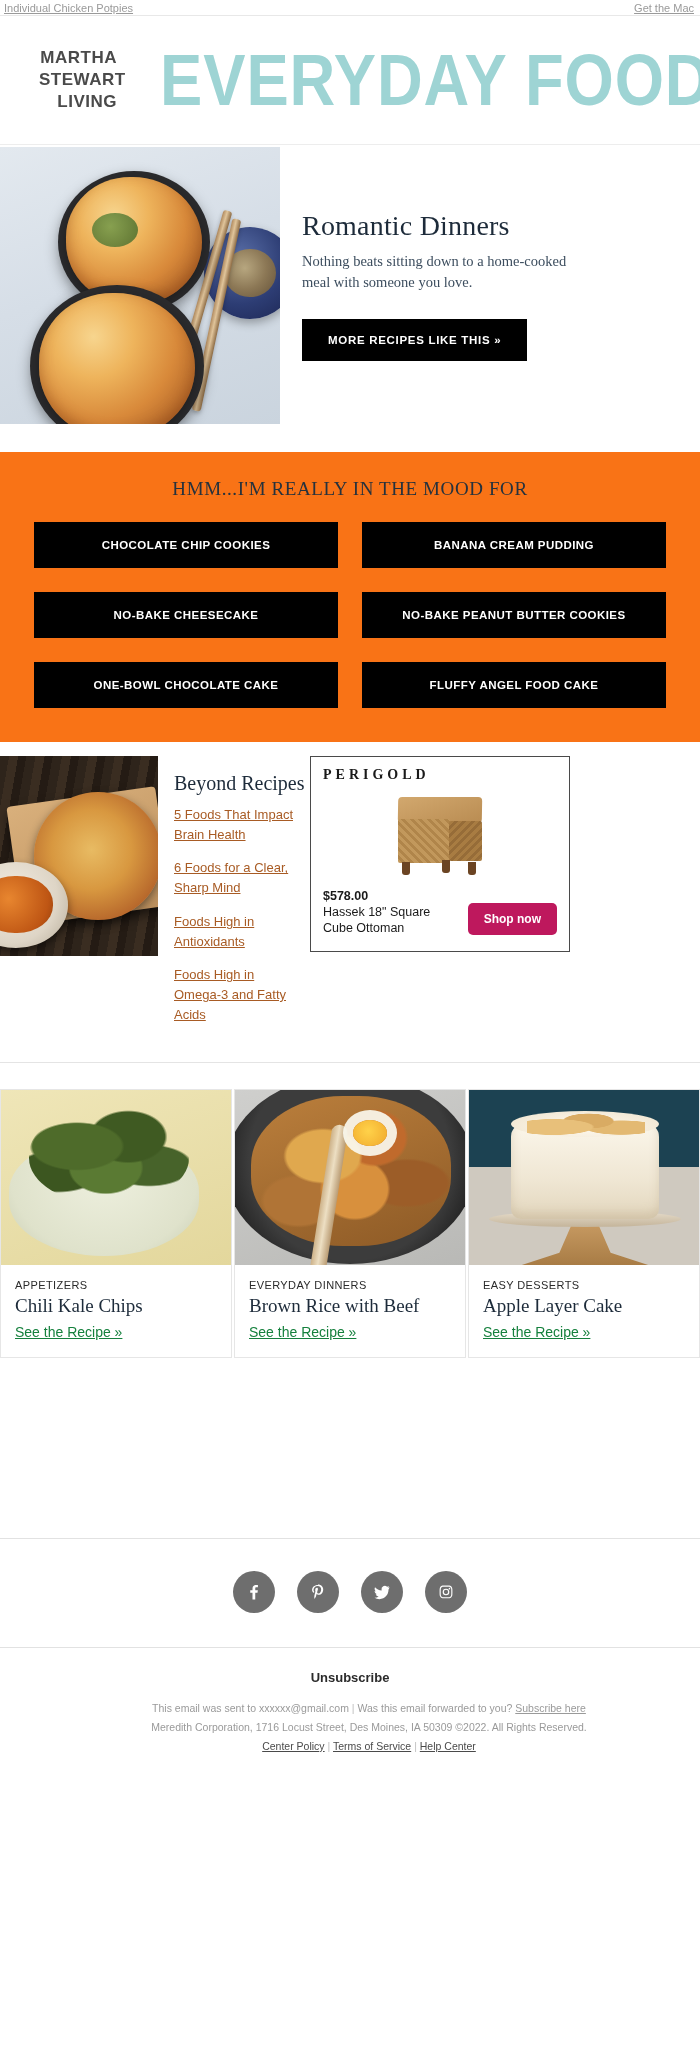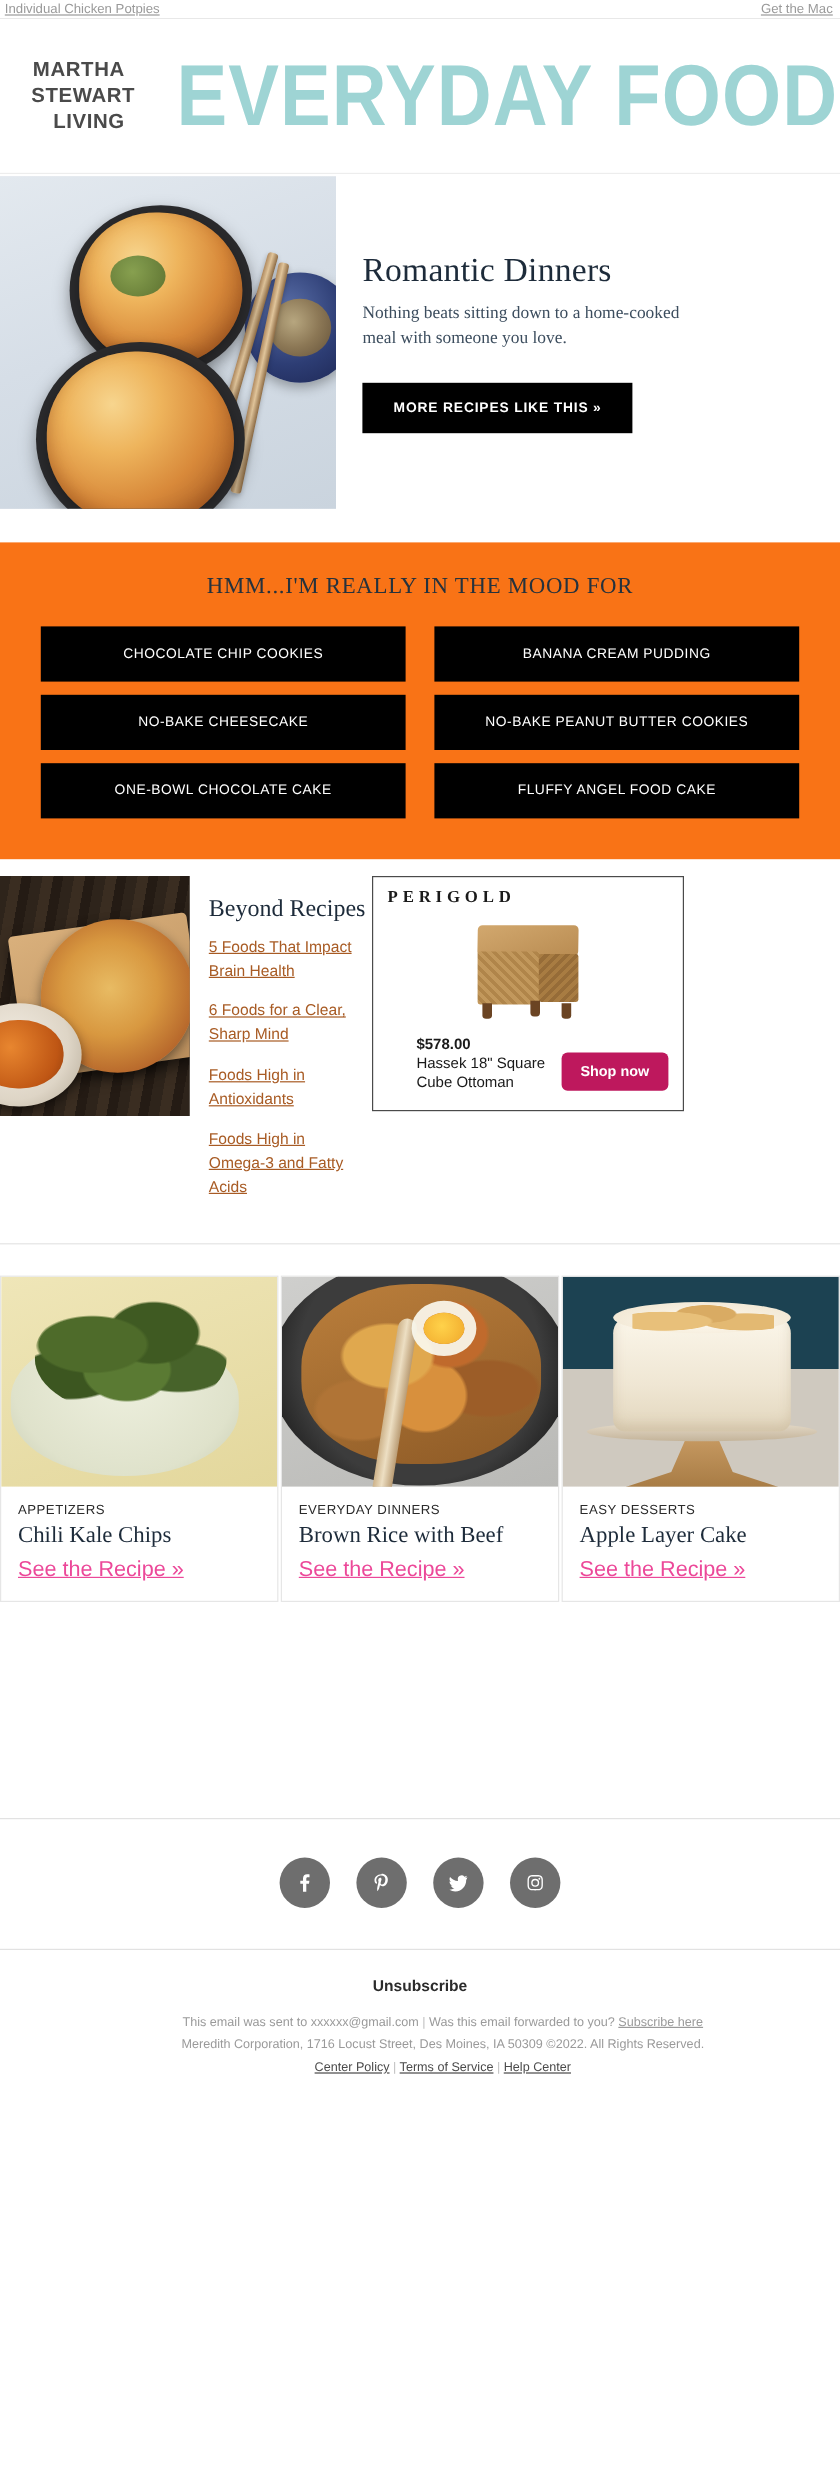--- a/index.html
+++ b/index.html
@@ -40,20 +40,21 @@
   .ms-logo {
     width: 100px;
     text-align: right;
     padding-right: 22px;
     font-weight: bold;
     font-size: 17px;
     line-height: 1.28;
     letter-spacing: 0.5px;
     color: #4a4a4a;
     font-family: "Liberation Sans", sans-serif;
+    margin-left: 13px;
   }
   .ms-divider {
     width: 1px;
     height: 96px;
     background: #cfcfcf;
   }
   .ef-logo {
     padding-left: 24px;
     font-size: 72px;
     font-weight: bold;
@@ -174,21 +175,22 @@
     text-align: center;
     font-family: "Liberation Serif", serif;
     font-size: 19px;
     letter-spacing: .6px;
     color: #26323d;
     margin-bottom: 22px;
   }
   .mood-grid {
     display: grid;
     grid-template-columns: 1fr 1fr;
-    gap: 11px 24px;
+    gap: 24px 24px;
+    font-weight: bold;
   }
   .mood-btn {
     background: #000000;
     color: #ffffff;
     font-size: 11.5px;
     letter-spacing: .45px;
     text-align: center;
     padding: 17px 6px;
     text-decoration: none;
     display: block;
@@ -313,21 +315,20 @@
   }
   .leg-l { left: 10px; }
   .leg-r { left: 76px; }
   .leg-m { left: 50px; bottom: 2px; }
 
   .ad-bottom {
     display: flex;
     align-items: flex-end;
     justify-content: space-between;
     margin-top: 4px;
-    margin-left: 24px;
   }
   .ad-price {
     font-size: 12.5px;
     font-weight: bold;
     color: #1a1a1a;
     margin-bottom: 1px;
   }
   .ad-desc {
     font-size: 12.5px;
     color: #1a1a1a;
@@ -448,22 +449,22 @@
     font-family: "Liberation Sans", sans-serif;
   }
   .card-title {
     font-family: "Liberation Serif", serif;
     font-size: 19px;
     line-height: 1.15;
     color: #1d2b3a;
     margin-bottom: 6px;
   }
   .card-link {
-    font-size: 18px;
-    color: #ec4899;
+    font-size: 14px;
+    color: #15803d;
     text-decoration: underline;
     font-family: "Liberation Sans", sans-serif;
   }
 
   
   .footer-top-rule { height: 1px; background: #e2e2e2; margin-top: 180px; }
   .social {
     display: flex;
     justify-content: center;
     gap: 22px;

